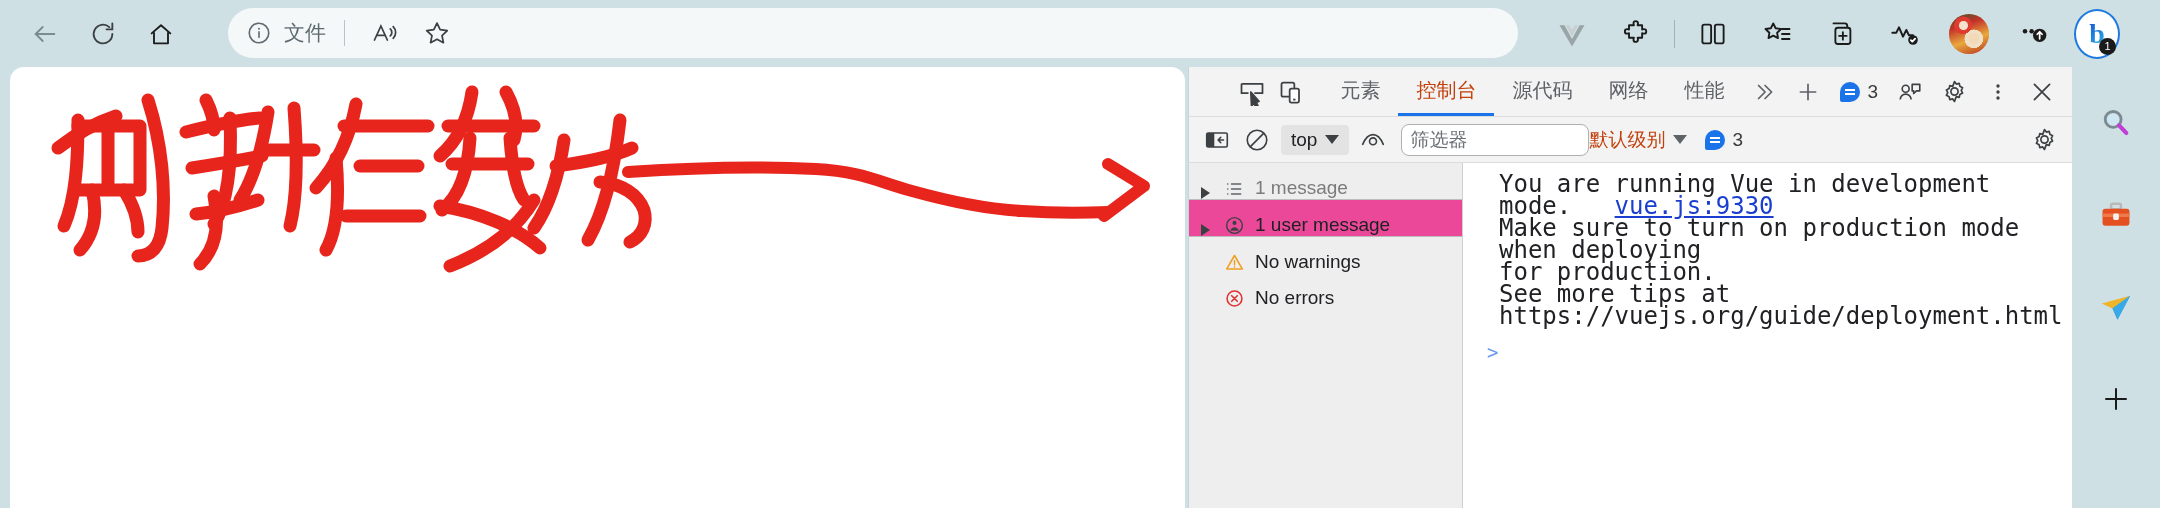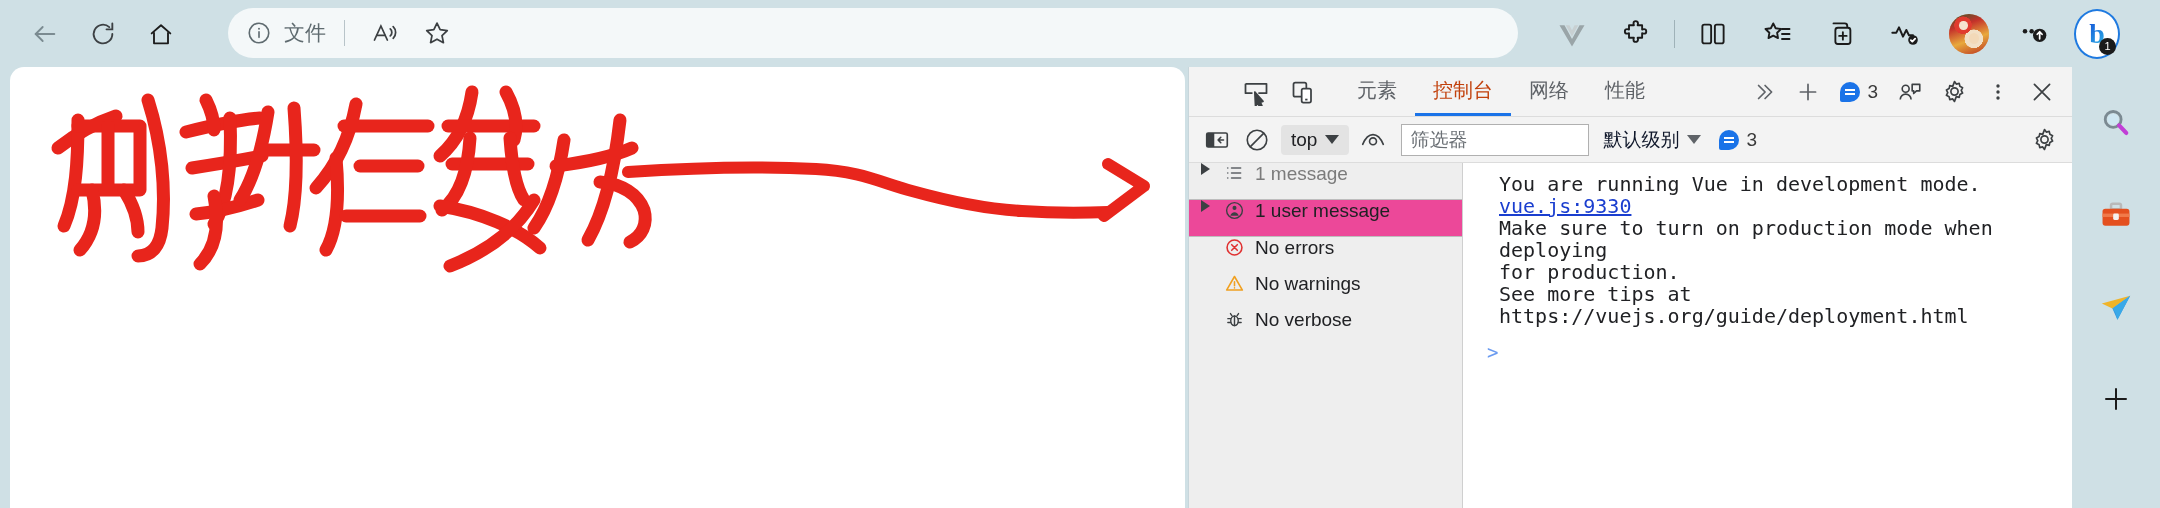--- a/index.html
+++ b/index.html
@@ -136,54 +136,54 @@
   }
   .tbbtn { width: 40px; height: 40px; display: flex; align-items: center; justify-content: center; border-radius: 4px; }
   .ctx-select {
     display: flex; align-items: center; gap: 8px;
     background: #e3e3e3; border-radius: 4px; height: 30px; padding: 0 10px;
     font-size: 19px; color: #202124; margin: 0 4px;
   }
   .caret { width: 0; height: 0; border-left: 7px solid transparent; border-right: 7px solid transparent; border-top: 9px solid #3c4043; }
   .filter-input {
     flex: 0 0 auto; width: 188px; height: 32px;
-    border: 1px solid #b0b0b0; border-radius: 0; background: #fff;
+    border: 1px solid #b0b0b0; border-radius: 8px; background: #fff;
     font-size: 19px; color: #5f6368; padding: 0 8px; margin-left: 8px;
     font-family: "Liberation Sans", sans-serif;
   }
   .filter-input::placeholder { color: #6b7075; }
   .level-select {
-    display: flex; align-items: center; gap: 8px; margin-left: 14px;
-    font-size: 19px; color: #0f172a; white-space: nowrap;
+    display: flex; align-items: center; gap: 8px; margin-left: 0;
+    font-size: 19px; color: #c2410c; white-space: nowrap;
   }
   .level-caret { width: 0; height: 0; border-left: 7px solid transparent; border-right: 7px solid transparent; border-top: 9px solid #5f6368; }
   .tb-issue { display: flex; align-items: center; gap: 7px; margin-left: 18px; }
   .tb-right { margin-left: auto; display: flex; align-items: center; }
 
   .dt-body { flex: 1; display: flex; min-height: 0; }
   .console-sidebar {
     width: 274px; background: #eeeeee;
     border-right: 1px solid #cfcfcf; flex-shrink: 0;
   }
   .cs-row {
-    height: 36px; display: flex; align-items: flex-start; gap: 8px;
+    height: 36px; display: flex; align-items: flex-end; gap: 8px;
     padding-left: 8px; font-size: 19px; color: #202124;
   }
   .cs-row.muted { color: #7b7b7b; }
   .cs-row.sel { background: #ec4899; }
   .cs-sep { height: 1px; background: #bdbdbd; margin: 0; }
   .cs-arrow { width: 16px; display: flex; align-items: center; justify-content: center; }
   .cs-arrow .tri { width: 0; height: 0; border-top: 6px solid transparent; border-bottom: 6px solid transparent; border-left: 9px solid #3c4043; }
   .cs-arrow.empty { visibility: hidden; }
   .cs-icon { width: 26px; display: flex; align-items: center; justify-content: center; flex-shrink: 0; }
 
   .console-main { flex: 1; background: #fff; position: relative; overflow: hidden; padding-top: 8px; }
   .console-msg {
     font-family: "DejaVu Sans Mono", monospace;
-    font-size: 20px; line-height: 22px; color: #202124;
+    font-size: 24px; line-height: 22px; color: #202124;
     padding: 2px 12px 2px 36px; white-space: pre-wrap; position: relative;
   }
   .console-msg .src {
     color: #1a3ecf; text-decoration: underline;
   }
   .prompt-row { padding: 12px 0 0 24px; }
   .prompt-chevron { color: #6b9bf0; font-size: 19px; font-family: "DejaVu Sans Mono", monospace; }
 
   
   .edge-bar {
@@ -372,20 +372,21 @@
       <div class="dt-icon-btn">
         <svg width="28" height="28" viewBox="0 0 24 24" fill="none" stroke="#3c4043" stroke-width="1.5" stroke-linejoin="round">
           <rect x="3" y="4" width="11" height="12" rx="1.5"></rect>
           <rect x="10" y="9" width="8" height="12" rx="1.5" fill="#fff"></rect>
           <path d="M13 18.5h2"></path>
         </svg>
       </div>
       <div class="dt-tabs">
         <div class="dt-tab">元素</div>
         <div class="dt-tab active">控制台</div>
+        <div class="dt-tab">源代码</div>
         <div class="dt-tab">网络</div>
         <div class="dt-tab">性能</div>
       </div>
       <div class="dt-header-right">
         <div class="dt-hr-item">
           <svg width="26" height="26" viewBox="0 0 24 24" fill="none" stroke="#5f6368" stroke-width="1.6" stroke-linecap="round" stroke-linejoin="round">
             <path d="M7 6l6 6-6 6"></path>
               <path d="M13 6l6 6-6 6"></path>
           </svg>
         </div>
@@ -501,57 +502,43 @@
           </span>
           <span>1 user message</span>
         </div>
         <div class="cs-sep"></div>
 
         <div class="cs-row">
           <span class="cs-arrow empty">
               <span class="tri"></span>
             </span>
           <span class="cs-icon">
-            <svg width="21" height="21" viewBox="0 0 24 24" fill="none" stroke="#e03131" stroke-width="1.8" stroke-linecap="round">
-              <circle cx="12" cy="12" r="8.5"></circle>
-                <path d="M8.8 8.8l6.4 6.4M15.2 8.8l-6.4 6.4"></path>
-            </svg>
-          </span>
-          <span>No errors</span>
-        </div>
-
-        <div class="cs-row">
-          <span class="cs-arrow empty">
-              <span class="tri"></span>
-            </span>
-          <span class="cs-icon">
             <svg width="21" height="21" viewBox="0 0 24 24" fill="none" stroke="#f0a020" stroke-width="1.8" stroke-linecap="round" stroke-linejoin="round">
               <path d="M12 4L21 19.5H3z"></path>
                 <path d="M12 10v4.5"></path>
                 <circle cx="12" cy="17" r="0.9" fill="#f0a020" stroke="none"></circle>
             </svg>
           </span>
           <span>No warnings</span>
         </div>
 
-
         <div class="cs-row">
           <span class="cs-arrow empty">
               <span class="tri"></span>
             </span>
           <span class="cs-icon">
-            <svg width="21" height="21" viewBox="0 0 24 24" fill="none" stroke="#3c4043" stroke-width="1.6" stroke-linecap="round">
-              <ellipse cx="12" cy="13.5" rx="4.3" ry="5.5"></ellipse>
-              <path d="M9 7.5l-1.6-2.3M15 7.5l1.6-2.3"></path>
-              <path d="M7.7 11H4.4M16.3 11h3.3M7.7 15.5H4.4M16.3 15.5h3.3"></path>
-              <path d="M12 8v11"></path>
+            <svg width="21" height="21" viewBox="0 0 24 24" fill="none" stroke="#e03131" stroke-width="1.8" stroke-linecap="round">
+              <circle cx="12" cy="12" r="8.5"></circle>
+                <path d="M8.8 8.8l6.4 6.4M15.2 8.8l-6.4 6.4"></path>
             </svg>
           </span>
-          <span>No verbose</span>
-        </div>
+          <span>No errors</span>
+        </div>
+
+
       </div>
 
       <div class="console-main">
         <div class="console-msg"><span>You are running Vue in development mode.</span>   <span class="src">vue.js:9330</span>
 <span>Make sure to turn on production mode when deploying</span>
 <span>for production.</span>
 <span>See more tips at </span><span class="lnk">https://vuejs.org/guide/deployment.html</span></div>
         <div class="prompt-row">
           <span class="prompt-chevron">&gt;</span>
         </div>

